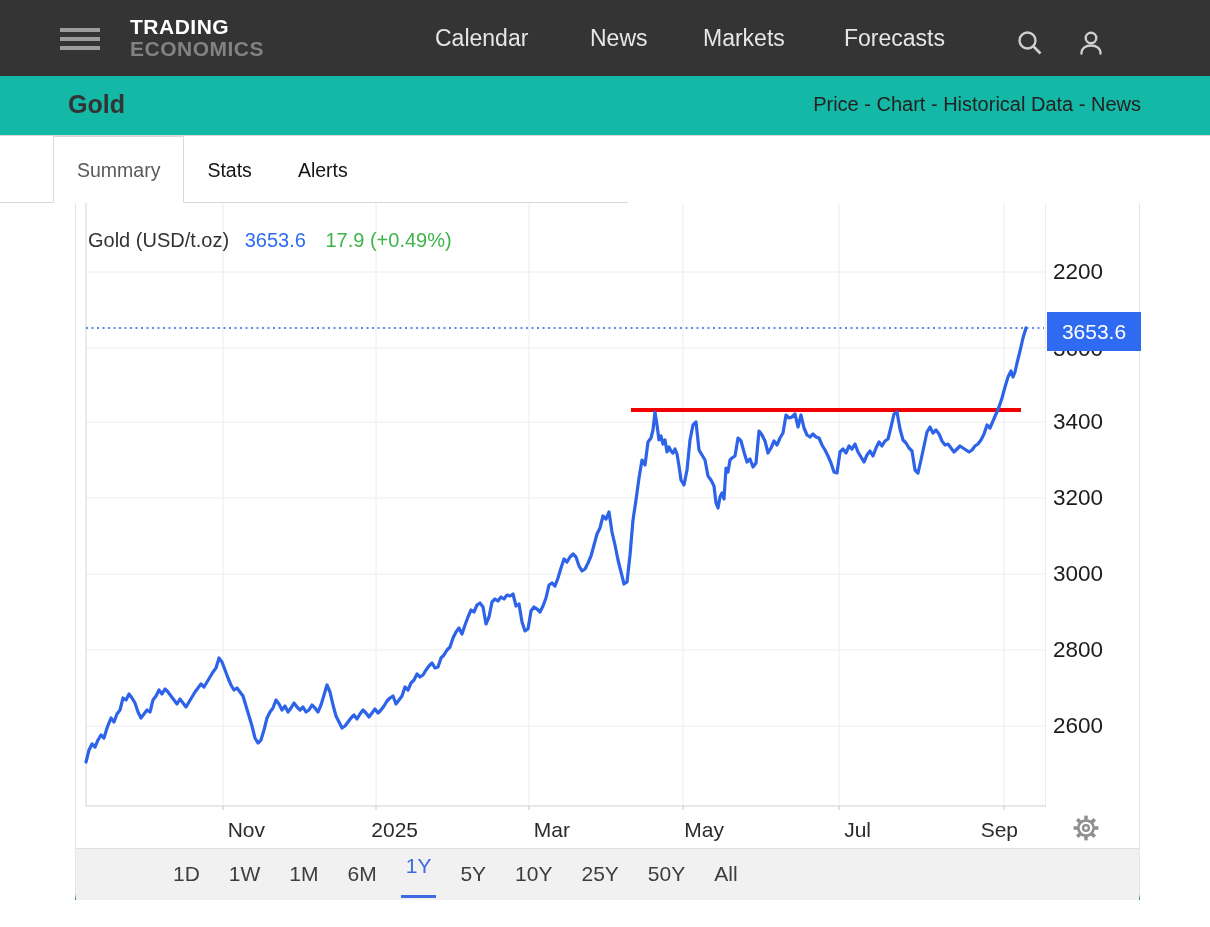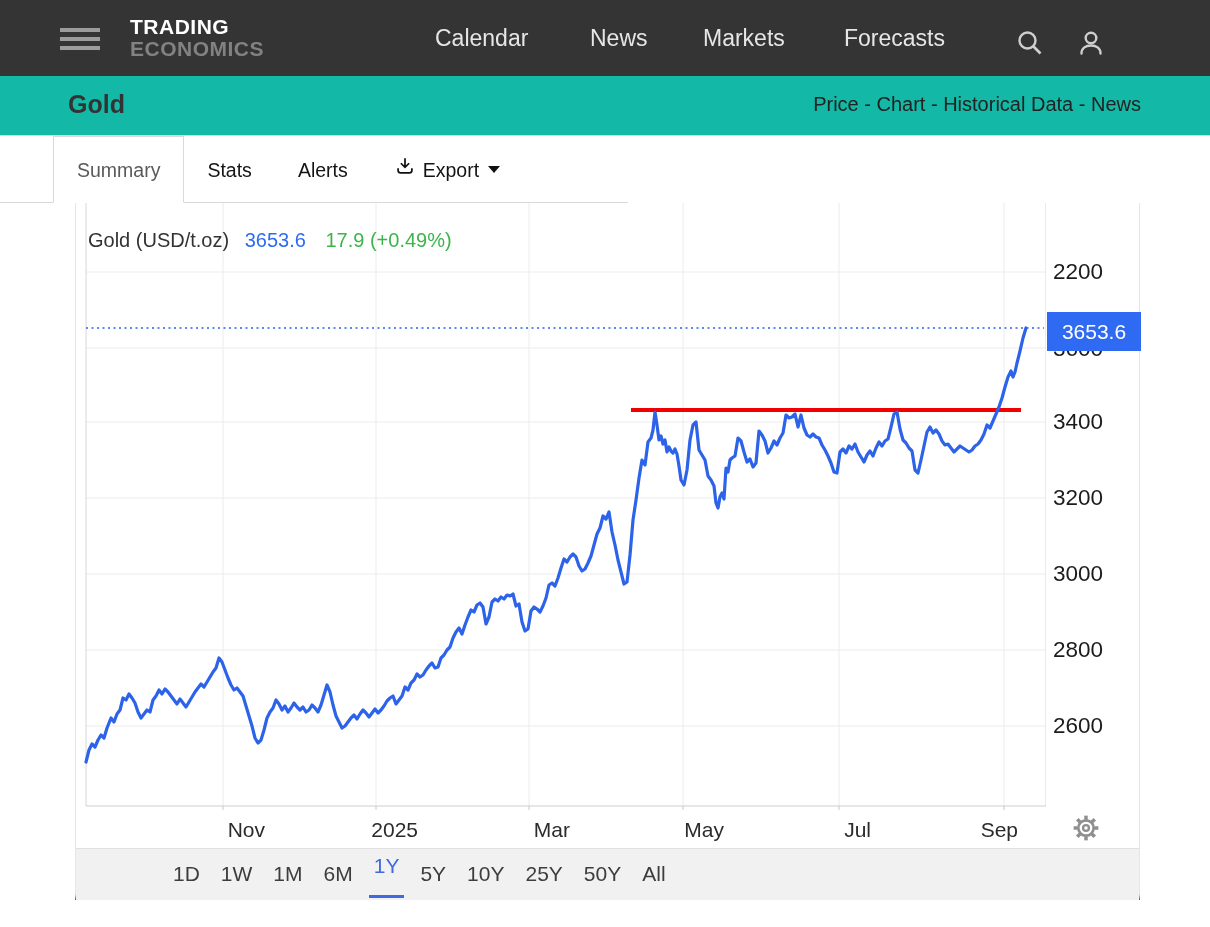--- a/index.html
+++ b/index.html
@@ -44,21 +44,21 @@
   .ylab { position:absolute; left:977px; width:85px; height:28px; font-size:22.5px; color:#1c1c1c;
           line-height:28px; z-index:1; }
   .xlab { position:absolute; top:612px; width:84px; height:30px; font-size:21px; color:#2b2b2b;
           line-height:30px; text-align:right; z-index:1; }
   .pricetag { position:absolute; left:971px; top:109px; width:94px; height:39px; background:#2f6af2;
               color:#fff; font-size:21px; line-height:39px; text-align:center; z-index:2; }
   .gear { position:absolute; left:996px; top:611px; width:28px; height:28px; cursor:pointer; z-index:2; }
 
   
   .tfbar { position:absolute; left:0; top:645px; width:1063px; height:52px; background:#f1f1f1;
-           border-top:1px solid #e0e0e0; display:flex; align-items:center; padding-left:92px; gap:11px; }
+           border-top:1px solid #e0e0e0; display:flex; align-items:center; padding-left:92px; gap:19px; }
   .tf { font-size:21px; color:#3d3d3d; text-decoration:none; cursor:pointer; padding:2px 5px 4px 5px; }
   .tf.active { color:#3e6ae3; border-bottom:3px solid #3e6ae3; padding-bottom:17px; }
 </style>
 </head>
 <body>
 
 <div class="topnav">
   <div class="burger">
     <span></span>
       <span></span>
@@ -88,30 +88,20 @@
 
 <div class="subhead">
   <div class="title">Gold</div>
   <div class="links">Price - Chart - Historical Data - News</div>
 </div>
 
 <div class="tabrow">
   <div class="tab active">Summary</div>
   <div class="tab">Stats</div>
   <div class="tab">Alerts</div>
-  <div class="tab">
-    <span>
-      <svg width="22" height="22" viewBox="0 0 24 24" fill="none">
-        <path d="M12 3.5 v9.5 M7.5 9 l4.5 4.5 L16.5 9" stroke="#111" stroke-width="1.9"></path>
-        <path d="M4.5 14.5 v2.5 a2.5 2.5 0 0 0 2.5 2.5 h10 a2.5 2.5 0 0 0 2.5 -2.5 v-2.5" stroke="#111" stroke-width="1.9"></path>
-      </svg>
-    </span>
-    <span>Export</span>
-    <span class="caret"></span>
-  </div>
 </div>
 
 <div class="widget">
 
   <div class="legend">
     <span>Gold (USD/t.oz)</span>
     <span class="price" id="legend-price" style="color: rgb(45, 107, 245);">3653.6</span>
     <span class="change" id="legend-change" style="color: rgb(60, 181, 74);">17.9 (+0.49%)</span>
   </div>
 

